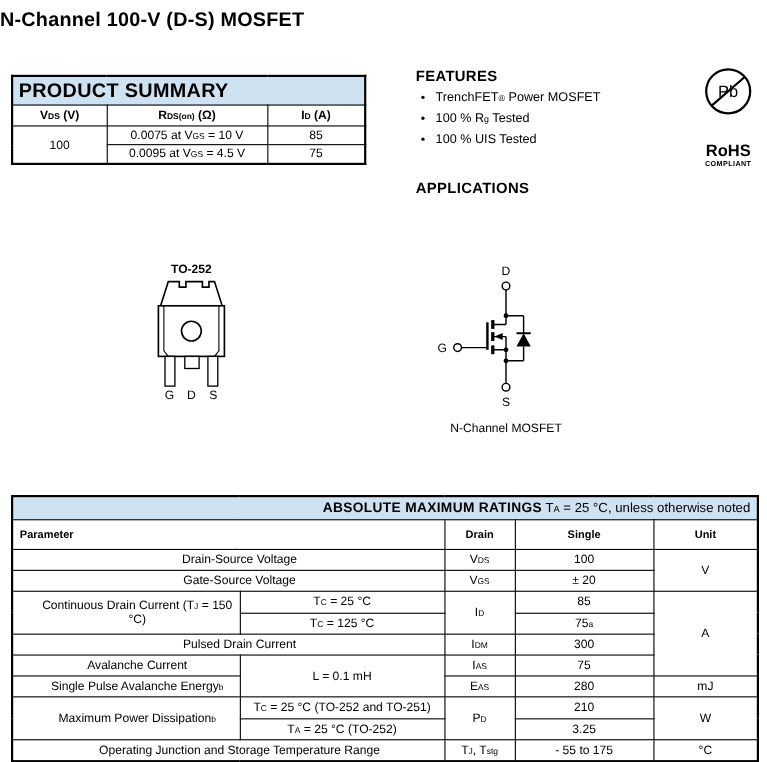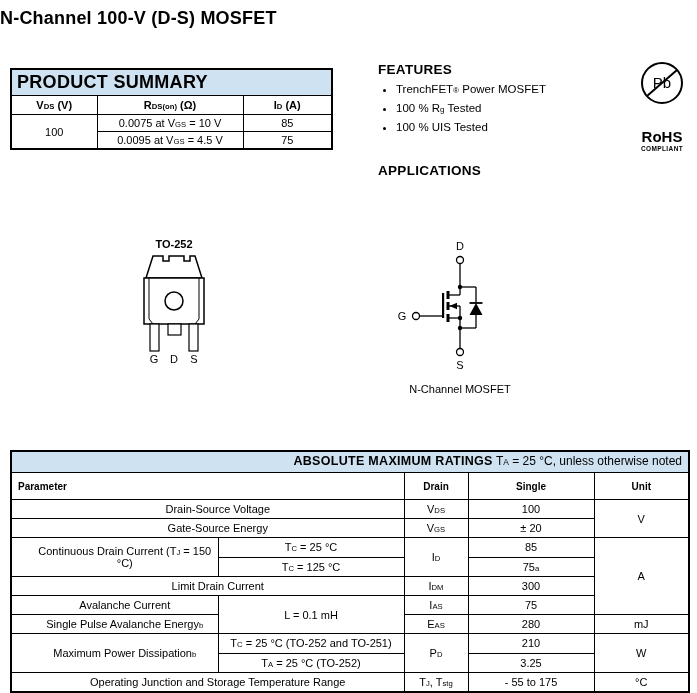--- a/index.html
+++ b/index.html
@@ -171,37 +171,37 @@
       <th>Single</th>
       <th>Unit</th>
     </tr>
     <tr>
       <td colspan="2" class="pl">Drain-Source Voltage</td>
       <td>V<sub>DS</sub></td>
       <td>100</td>
       <td rowspan="2">V</td>
     </tr>
     <tr>
-      <td colspan="2" class="pl">Gate-Source Energy</td>
+      <td colspan="2" class="pl">Gate-Source Voltage</td>
       <td>V<sub>GS</sub></td>
       <td>± 20</td>
     </tr>
     <tr>
       <td rowspan="2" class="pl">Continuous Drain Current (T<sub>J</sub> = 150 °C)</td>
       <td>T<sub>C</sub> = 25 °C</td>
       <td rowspan="2">I<sub>D</sub></td>
       <td>85</td>
       <td rowspan="4">A</td>
     </tr>
     <tr>
       <td>T<sub>C</sub> = 125 °C</td>
       <td>75<sup>a</sup></td>
     </tr>
     <tr>
-      <td colspan="2" class="pl">Limit Drain Current</td>
+      <td colspan="2" class="pl">Pulsed Drain Current</td>
       <td>I<sub>DM</sub></td>
       <td>300</td>
     </tr>
     <tr>
       <td class="pl">Avalanche Current</td>
       <td rowspan="2">L = 0.1 mH</td>
       <td>I<sub>AS</sub></td>
       <td>75</td>
     </tr>
     <tr>

